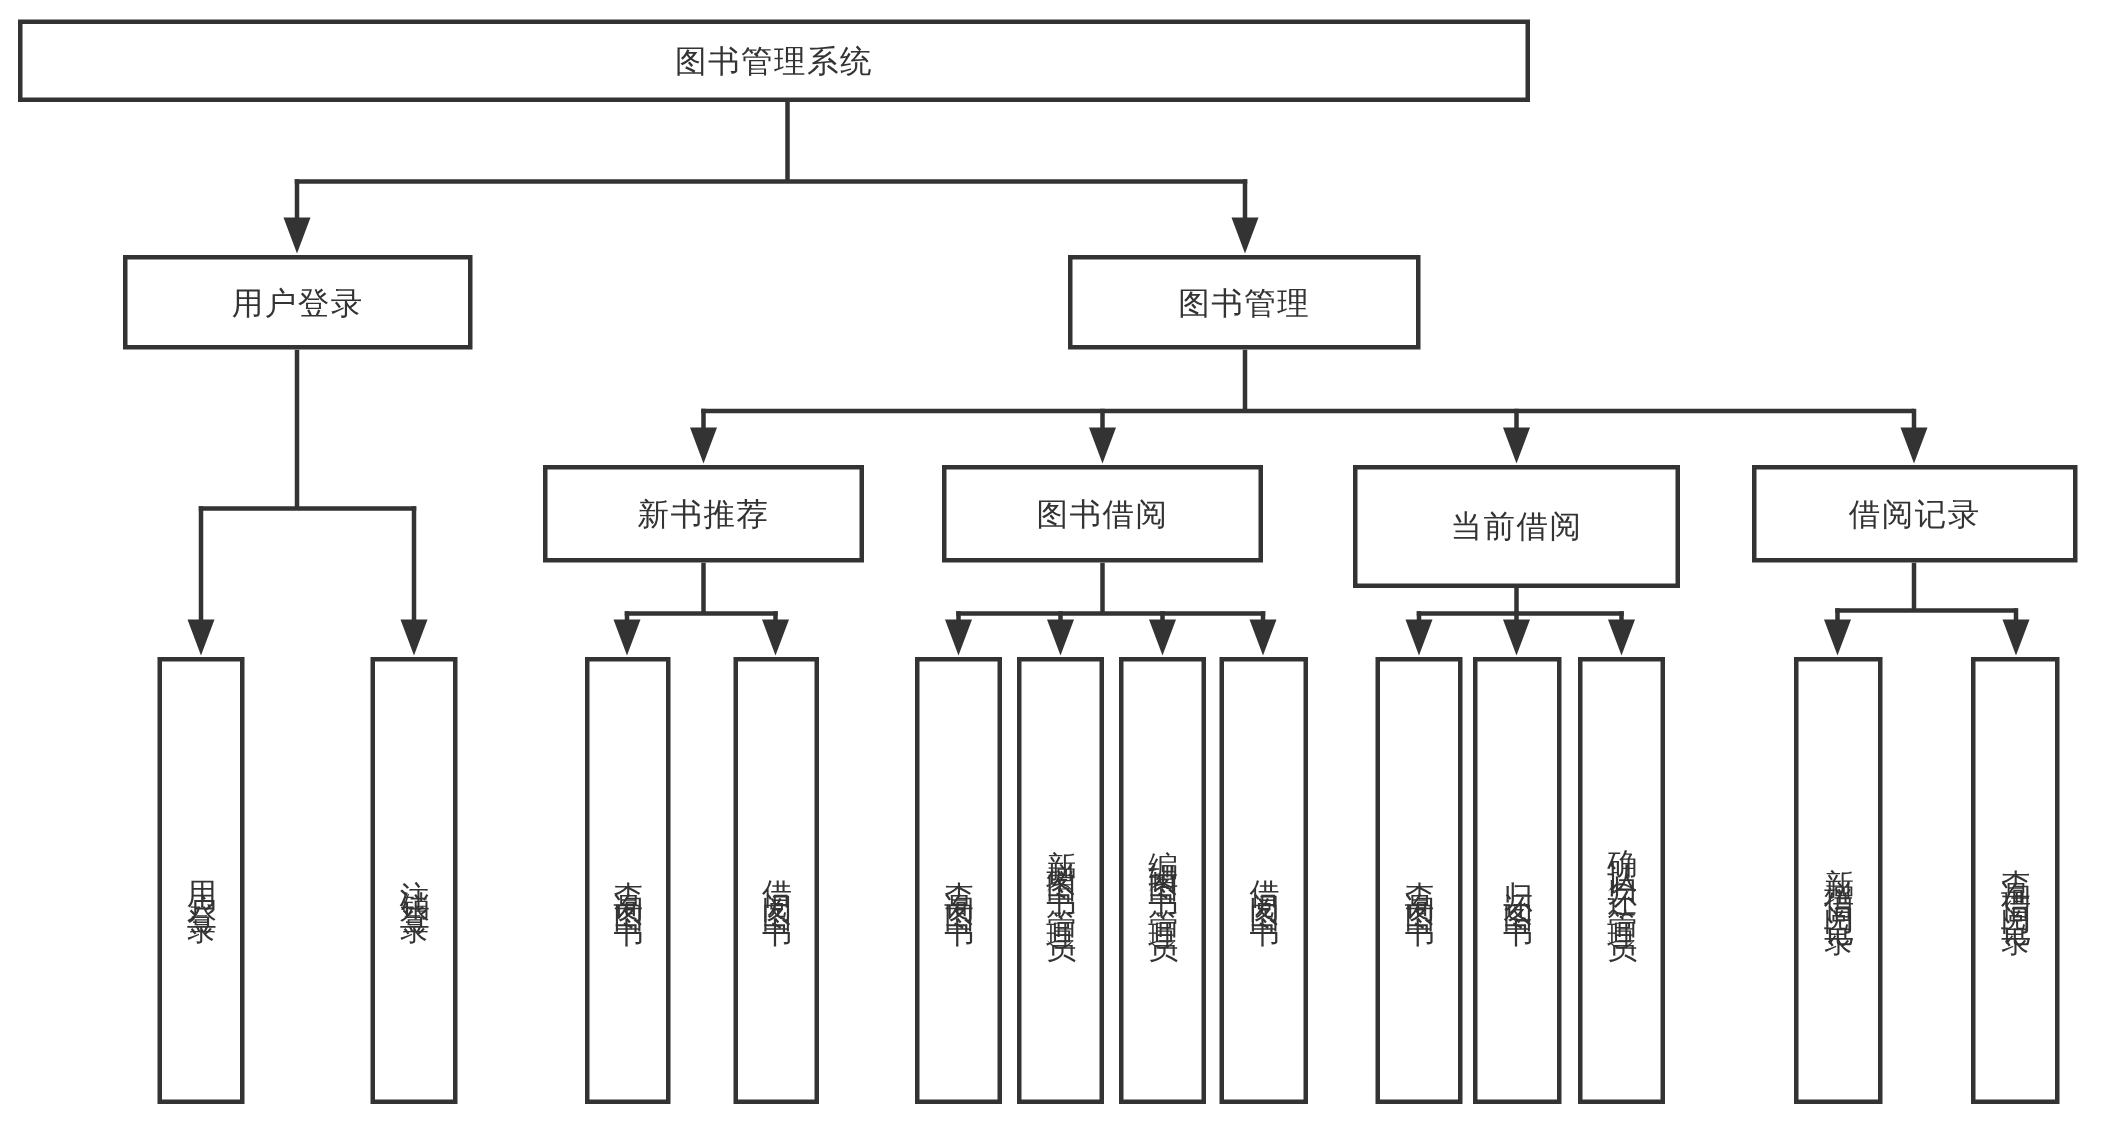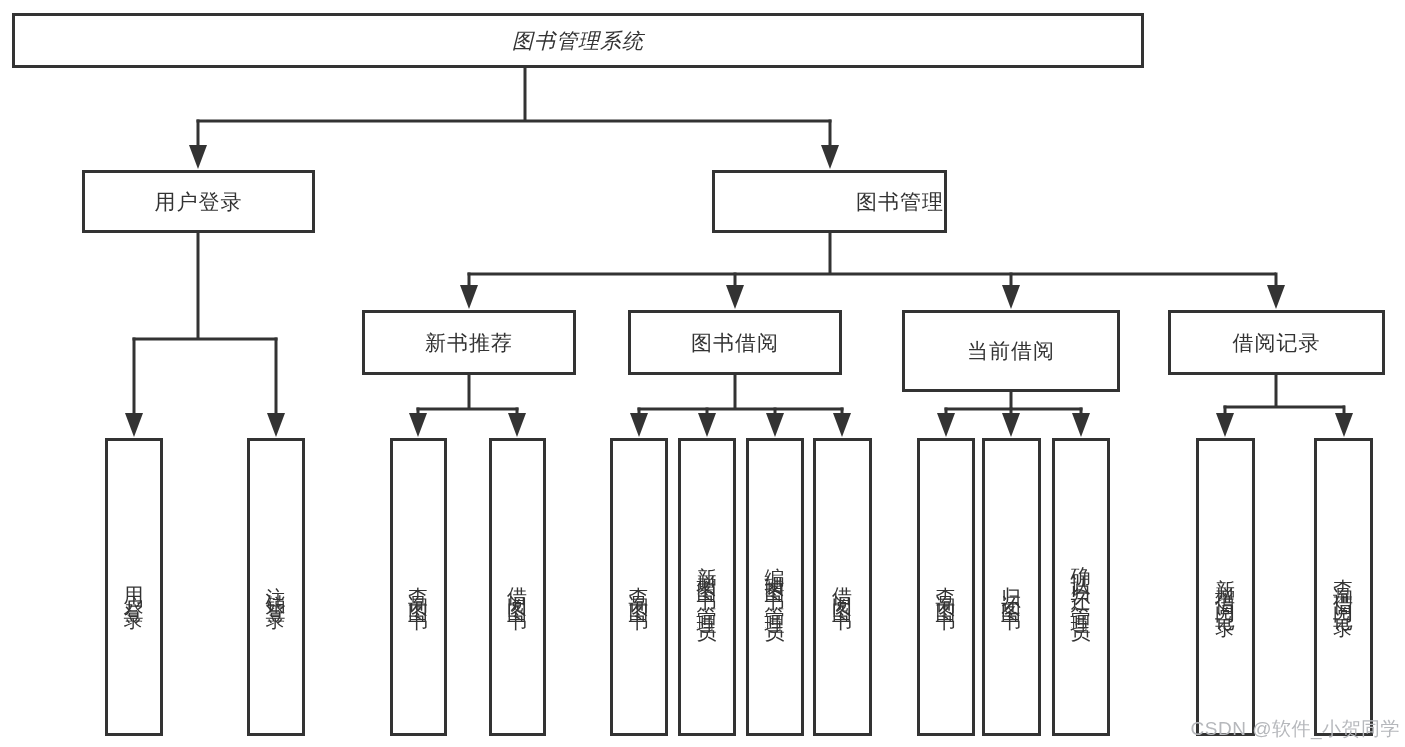--- a/index.html
+++ b/index.html
@@ -114,28 +114,28 @@
       <polygon points="766,413 784,413 775,437"></polygon>
       <polygon points="833,413 851,413 842,437"></polygon>
       <polygon points="937,413 955,413 946,437"></polygon>
       <polygon points="1002,413 1020,413 1011,437"></polygon>
       <polygon points="1072,413 1090,413 1081,437"></polygon>
       <polygon points="1216,413 1234,413 1225,437"></polygon>
       <polygon points="1335,413 1353,413 1344,437"></polygon>
     </g>
   </svg>
 
-  <div class="hnode" style="left:12px;top:13px;width:1132px;height:55px;font-style:italic;">
+  <div class="hnode" style="left:12px;top:13px;width:1008px;height:55px;">
     <span>图书管理系统</span>
   </div>
 
   <div class="hnode" style="left:82px;top:170px;width:233px;height:63px;">
     <span>用户登录</span>
   </div>
-  <div class="hnode" style="left:712px;top:170px;width:235px;height:63px;justify-content:flex-end;">
+  <div class="hnode" style="left:712px;top:170px;width:235px;height:63px;">
     <span>图书管理</span>
   </div>
 
   <div class="hnode" style="left:628px;top:310px;width:214px;height:65px;">
     <span>图书借阅</span>
   </div>
   <div class="hnode" style="left:362px;top:310px;width:214px;height:65px;">
     <span>新书推荐</span>
   </div>
   <div class="hnode" style="left:902px;top:310px;width:218px;height:82px;">
@@ -182,15 +182,14 @@
     <span>确认归还（管理员）</span>
   </div>
 
   <div class="vnode" style="left:1196px;top:438px;width:59px;height:298px;">
     <span>新增借阅记录</span>
   </div>
   <div class="vnode" style="left:1314px;top:438px;width:59px;height:298px;">
     <span>查询借阅记录</span>
   </div>
 
-  <div class="watermark">CSDN @软件_小贺同学</div>
 
 </div>
 
 </body></html>

